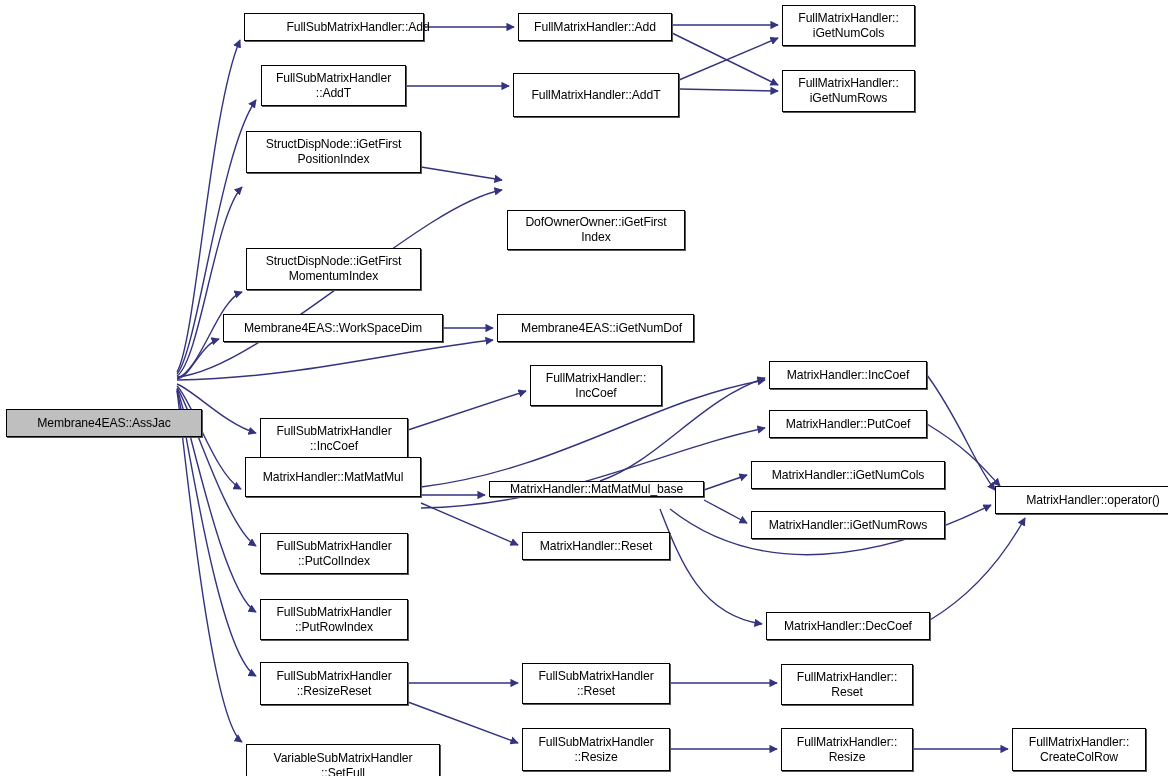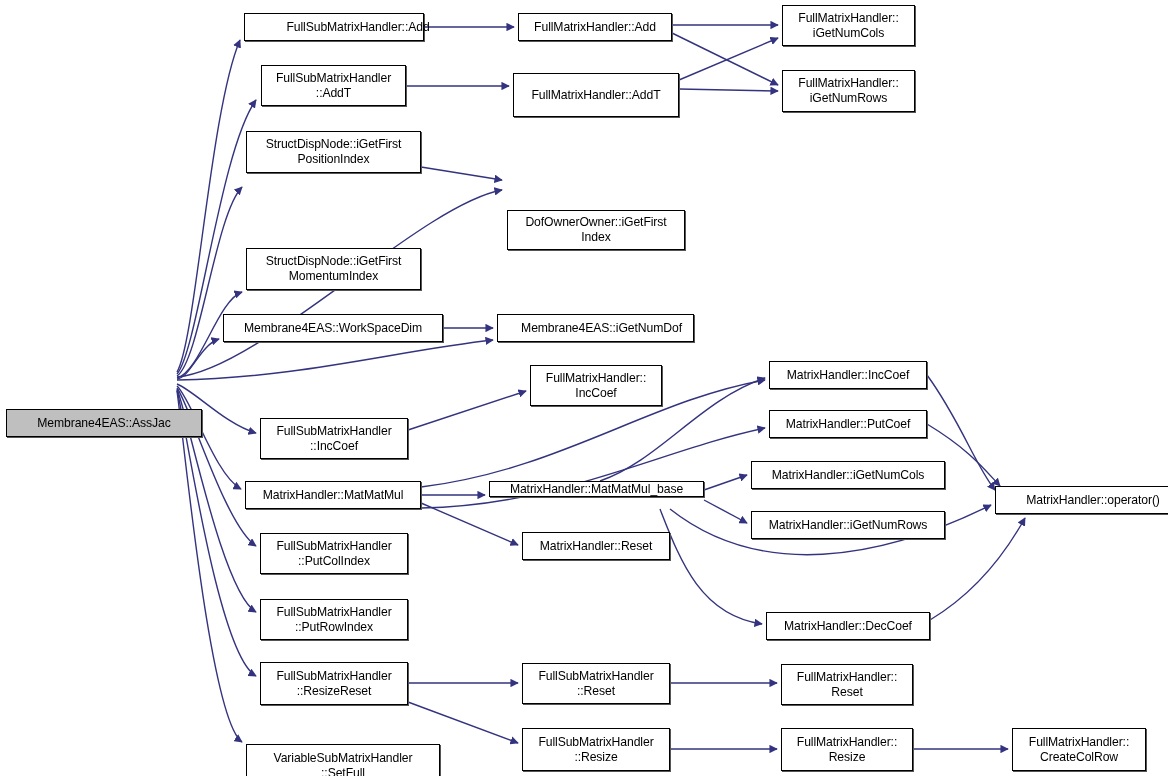--- a/index.html
+++ b/index.html
@@ -103,21 +103,21 @@
       <div class="node" style="left: 244px; top: 13px; width: 180px; height: 28px; padding-left: 48px;">FullSubMatrixHandler::Add</div>
       <div class="node" style="left: 261px; top: 65px; width: 145px; height: 41px;">FullSubMatrixHandler
 ::AddT</div>
       <div class="node" style="left: 246px; top: 131px; width: 175px; height: 42px;">StructDispNode::iGetFirst
 PositionIndex</div>
       <div class="node" style="left: 246px; top: 248px; width: 175px; height: 42px;">StructDispNode::iGetFirst
 MomentumIndex</div>
       <div class="node" style="left: 223px; top: 314px; width: 220px; height: 28px;">Membrane4EAS::WorkSpaceDim</div>
       <div class="node" style="left: 260px; top: 418px; width: 148px; height: 41px;">FullSubMatrixHandler
 ::IncCoef</div>
-      <div class="node" style="left: 245px; top: 481px; width: 176px; height: 28px;">MatrixHandler::MatMatMul</div>
+      <div class="node" style="left: 245px; top: 457px; width: 176px; height: 40px;">MatrixHandler::MatMatMul</div>
       <div class="node" style="left: 260px; top: 533px; width: 148px; height: 41px;">FullSubMatrixHandler
 ::PutColIndex</div>
       <div class="node" style="left: 260px; top: 599px; width: 148px; height: 41px;">FullSubMatrixHandler
 ::PutRowIndex</div>
       <div class="node" style="left: 260px; top: 662px; width: 148px; height: 43px;">FullSubMatrixHandler
 ::ResizeReset</div>
       <div class="node" style="left: 246px; top: 744px; width: 194px; height: 43px;">VariableSubMatrixHandler
 ::SetFull</div>
       <div class="node" style="left: 518px; top: 13px; width: 154px; height: 28px;">FullMatrixHandler::Add</div>
       <div class="node" style="left: 513px; top: 73px; width: 166px; height: 44px;">FullMatrixHandler::AddT</div>

